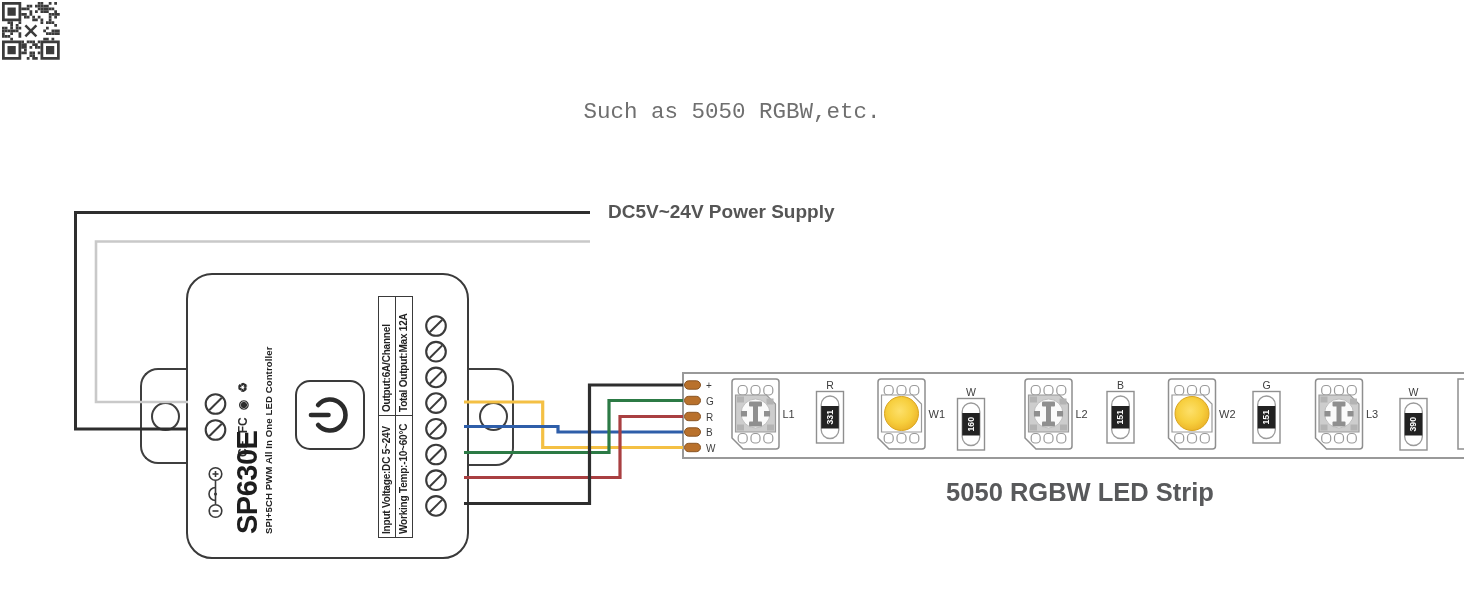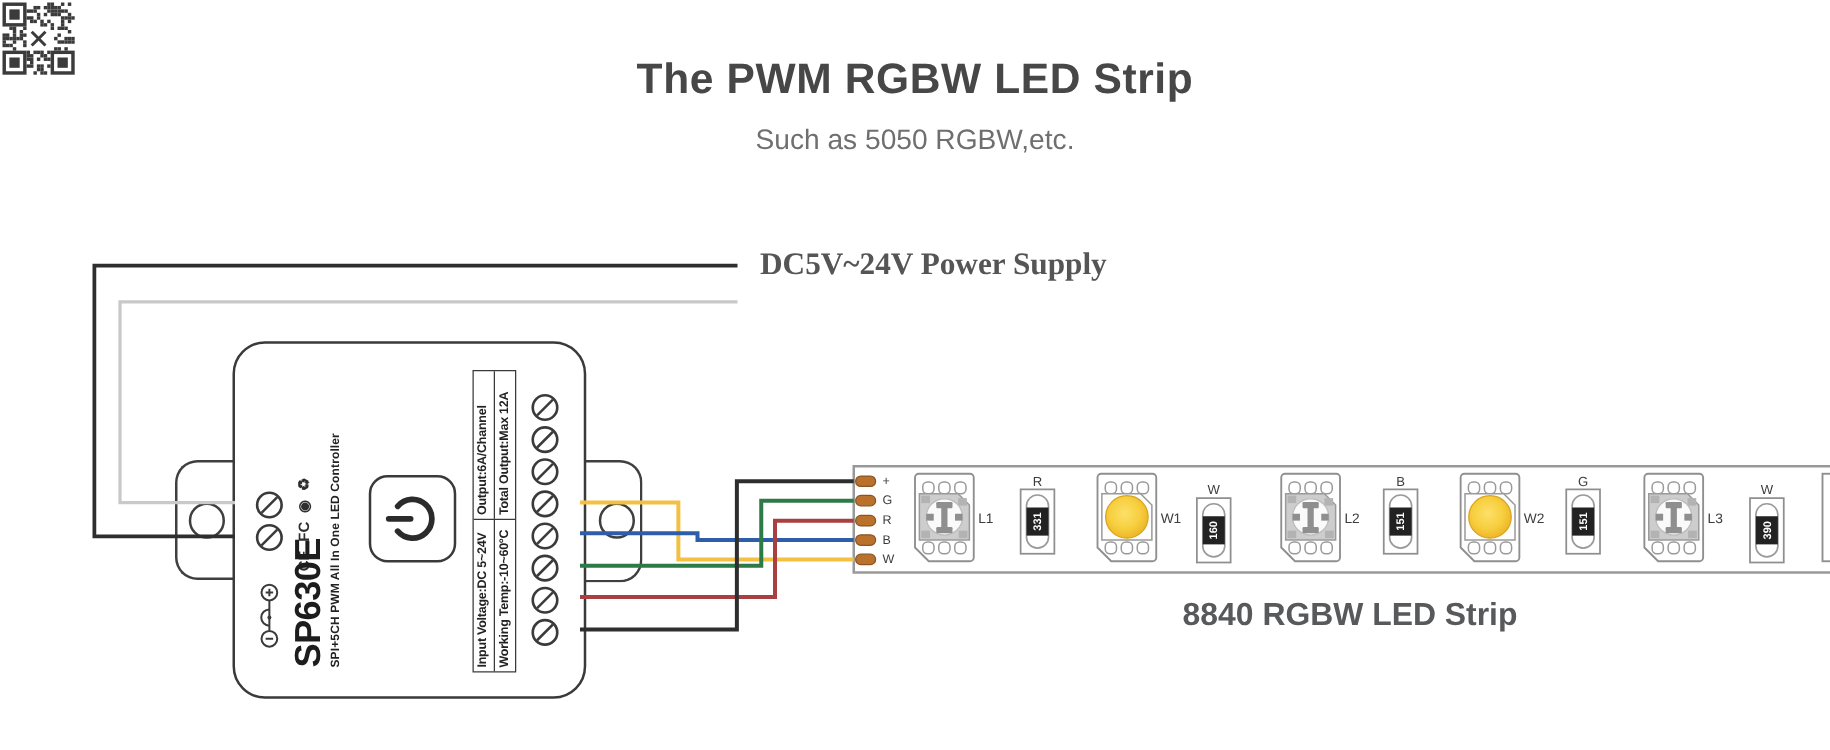--- a/index.html
+++ b/index.html
@@ -1,22 +1,22 @@
 <!DOCTYPE html>
 <html><head>
 <meta charset="utf-8">
 <style>
   html,body{margin:0;padding:0;background:#fff;}
   #canvas{position:relative;width:1464px;height:600px;background:#fff;overflow:hidden;
           font-family:"Liberation Sans",sans-serif;color:#3d3d3d;}
   .abs{position:absolute;}
   .rot{position:absolute;transform:rotate(-90deg);transform-origin:0 0;white-space:nowrap;}
   #title{left:0;top:44px;width:1464px;text-align:center;font-size:34px;font-weight:bold;color:#474747;letter-spacing:.5px;}
-  #subtitle{left:0;top:99px;width:1464px;text-align:center;font-size:22.5px;color:#6f6f6f;}
-  #psu-label{left:608px;top:197px;font-size:25px;line-height:29.5px;color:#555;font-weight:600;font-family:Liberation Serif, serif;}
+  #subtitle{left:0;top:99px;width:1464px;text-align:center;font-size:22.5px;color:#6f6f6f;font-family:Liberation Mono, monospace;}
+  #psu-label{left:608px;top:197px;font-size:19px;line-height:29.5px;color:#555;font-weight:600;}
   #strip-label{left:860px;top:478px;width:440px;text-align:center;font-size:25.5px;font-weight:bold;color:#58595b;}
   
   .tab{background:#fff;border:2.4px solid #3f3f3f;z-index:1;}
   #tab-left{left:140px;top:368px;width:49px;height:92px;border-radius:18px 0 0 18px;border-right:none;}
   #tab-right{left:462px;top:368px;width:50px;height:94px;border-radius:0 18px 18px 0;border-left:none;}
   .hole{width:25px;height:25px;border:2.4px solid #3f3f3f;border-radius:50%;background:#fff;z-index:1;}
   #body{left:186px;top:273px;width:279px;height:282px;background:#fff;border:2.6px solid #3a3a3a;border-radius:26px;z-index:2;}
   .tlabel{font-size:9.5px;font-weight:bold;color:#333;letter-spacing:.3px;text-align:center;}
   #model-block{left:232px;top:534px;width:190px;height:44px;z-index:3;}
   #model-name{font-size:29px;font-weight:bold;color:#1d1d1d;letter-spacing:-.5px;line-height:30px;}
@@ -36,21 +36,20 @@
   #strip-svg{z-index:0;}
   #ctrl-svg{z-index:3;}
   #wire-svg{z-index:6;}
   #qr{left:216px;top:289px;z-index:3;}
 </style>
 </head>
 <body>
 
 <div id="canvas">
 
-  <div class="abs" id="title">The PWM RGBW LED Strip</div>
   <div class="abs" id="subtitle">Such as 5050 RGBW,etc.</div>
 
   <div class="abs" id="psu-label">
     <div>DC5V~24V Power Supply</div>
   </div>
 
   
   <svg id="strip-svg" class="layer" width="1464" height="600">
       <defs>
         <radialGradient id="ledYellow" cx="45%" cy="42%" r="65%">
@@ -421,14 +420,14 @@
   <svg id="wire-svg" class="layer" width="1464" height="600">
       <polyline points="590,241.5 96,241.5 96,402 188,402" fill="none" stroke="#c9c9c9" stroke-width="2.6" stroke-linejoin="miter"></polyline>
       <polyline points="590,212.5 75.5,212.5 75.5,429 188,429" fill="none" stroke="#2e2e2e" stroke-width="3" stroke-linejoin="miter"></polyline>
       <polyline points="464,402 542.7,402 542.7,447.5 683,447.5" fill="none" stroke="#f4c044" stroke-width="3.2" stroke-linejoin="miter"></polyline>
       <polyline points="464,426.5 558,426.5 558,432 683,432" fill="none" stroke="#2e5ea9" stroke-width="3.2" stroke-linejoin="miter"></polyline>
       <polyline points="464,452.5 609,452.5 609,400.5 683,400.5" fill="none" stroke="#2c7a45" stroke-width="3.2" stroke-linejoin="miter"></polyline>
       <polyline points="464,477.5 620,477.5 620,416.5 683,416.5" fill="none" stroke="#a93f41" stroke-width="3.2" stroke-linejoin="miter"></polyline>
       <polyline points="464,503.5 589.5,503.5 589.5,385 683,385" fill="none" stroke="#2e2e2e" stroke-width="3.2" stroke-linejoin="miter"></polyline>
     </svg>
 
-  <div class="abs" id="strip-label">8840 RGBW LED Strip</div>
+  <div class="abs" id="strip-label">5050 RGBW LED Strip</div>
 </div>
 
 </body></html>

